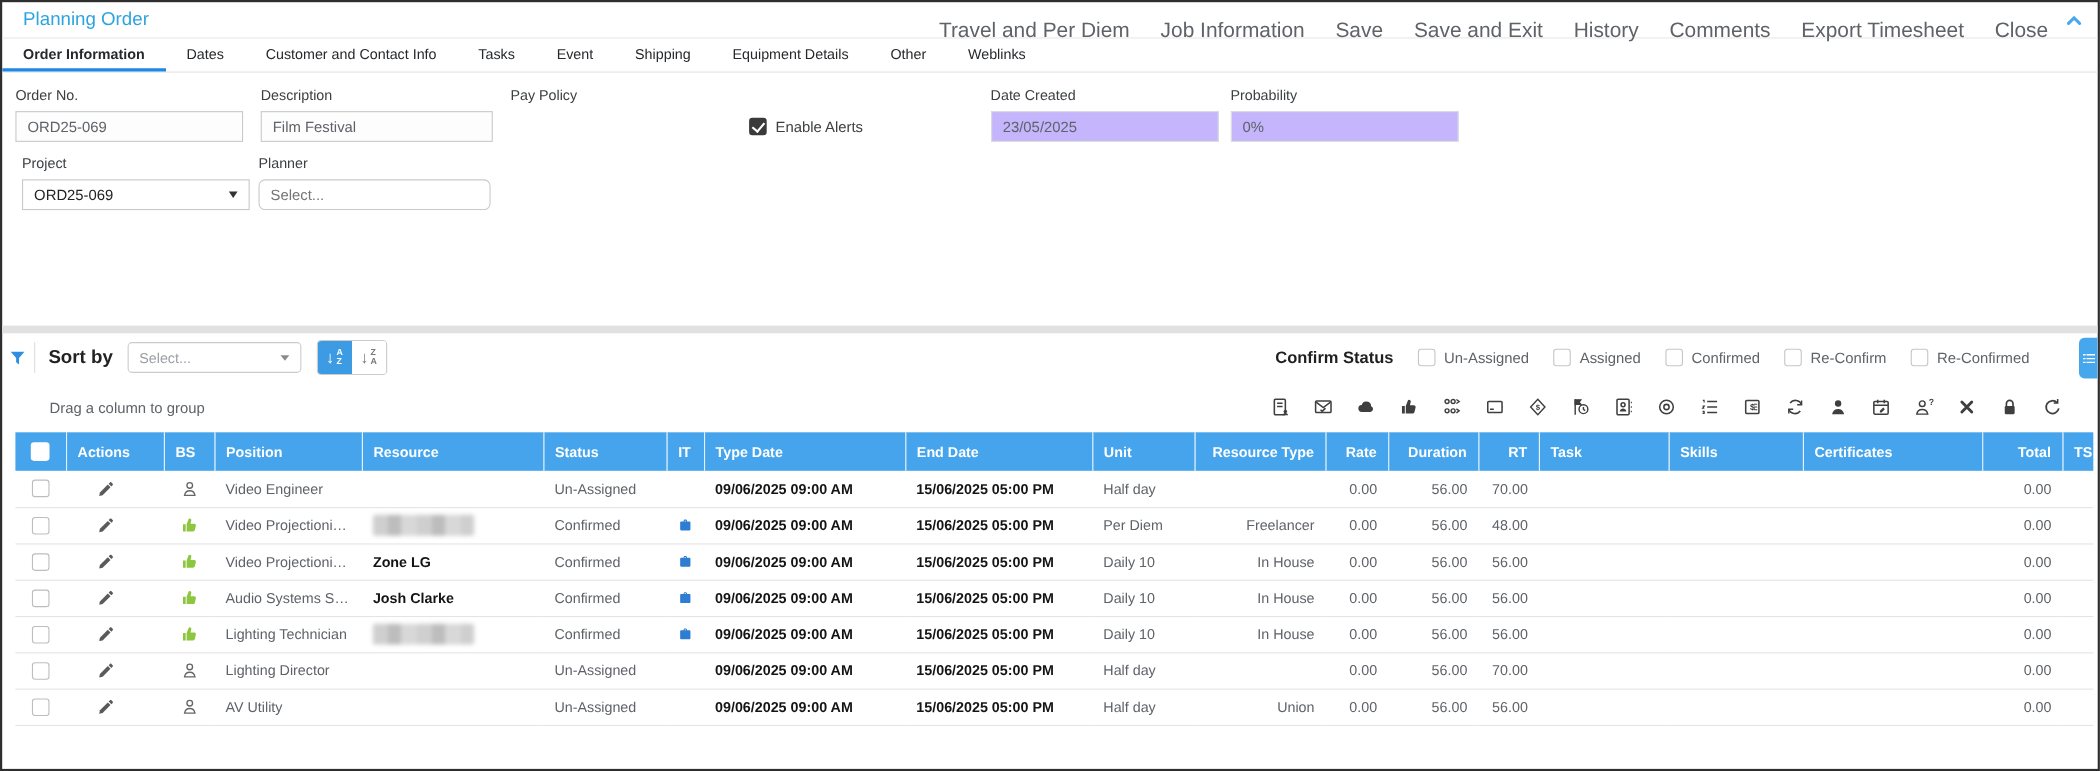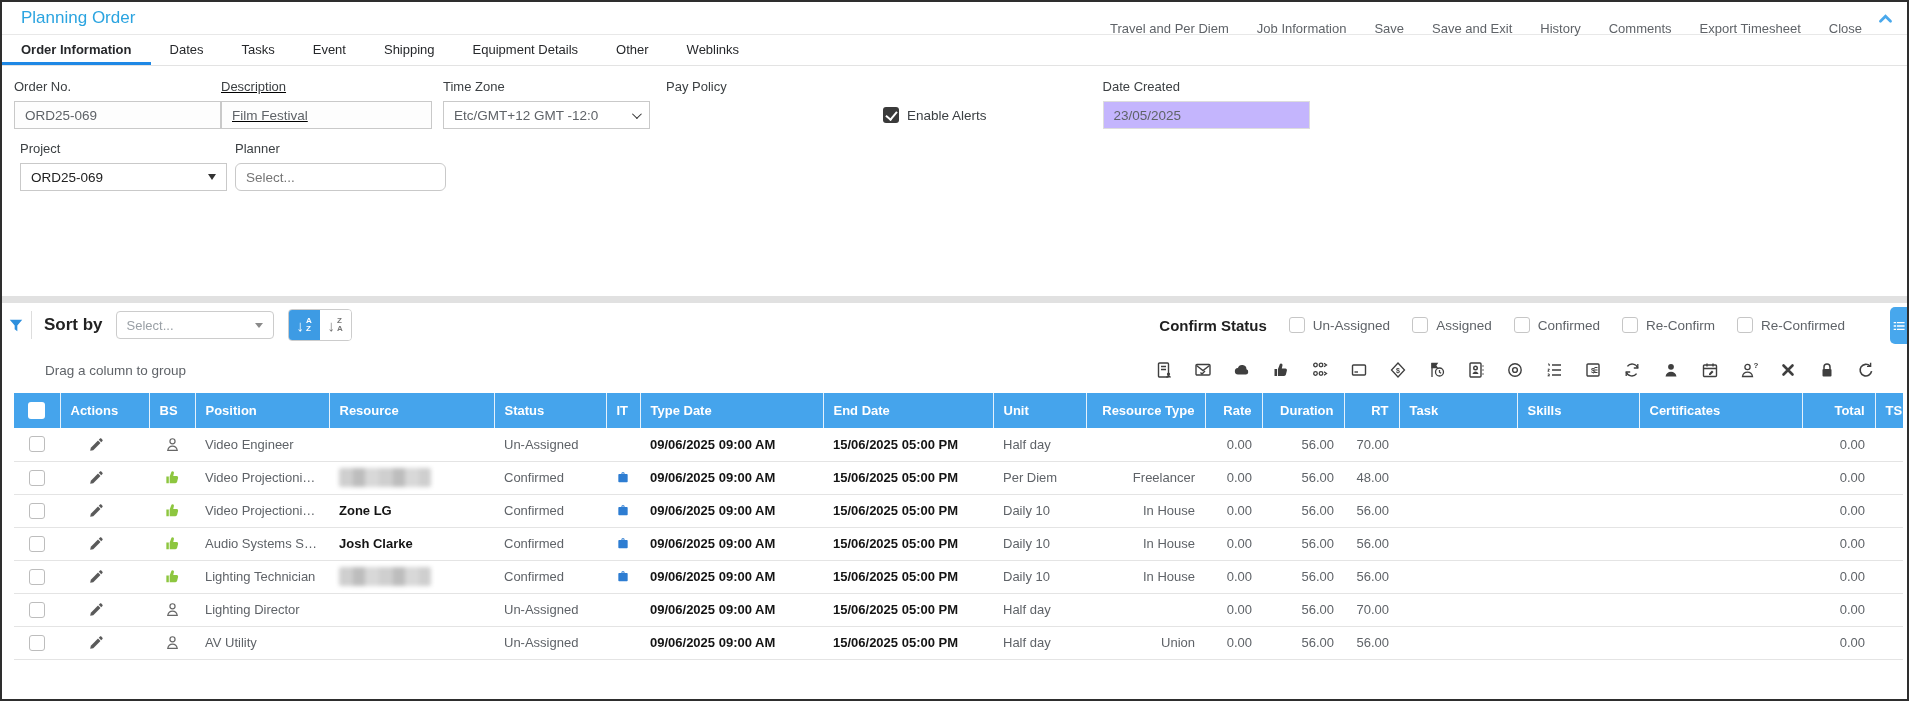--- a/index.html
+++ b/index.html
@@ -4,21 +4,21 @@
 <style>
   * { box-sizing: border-box; margin: 0; padding: 0; }
   html,body { background:#fff; }
   body { font-family: "Liberation Sans", "DejaVu Sans", sans-serif; }
   .window { width:1909px; height:701px; border:2px solid #2e2e2e; background:#fff; position:relative; overflow:hidden; }
 
   
   .titlebar { height:33px; display:flex; align-items:center; padding-left:19px; border-bottom:1px solid #e8e8e8; }
   .title { color:#2ba4e0; font-size:17px; }
   .menu { margin-left:auto; display:flex; align-items:center; height:100%; }
-  .menu-item { padding:0 14px; font-size:13px; color:#5f6368; line-height:33px; cursor:pointer; white-space:nowrap;margin-top:20px; }
+  .menu-item { padding:0 14px; font-size:19px; color:#5f6368; line-height:33px; cursor:pointer; white-space:nowrap;margin-top:20px; }
   .caret-up { padding:0 14px 0 2px; display:flex; align-items:center; }
 
   
   .tabbar { height:31px; display:flex; border-bottom:1px solid #e3e3e3; }
   .tab { padding:0 19px; line-height:30px; font-size:13px; color:#26282b; cursor:pointer; white-space:nowrap; }
   .tab.active { font-weight:bold; box-shadow: inset 0 -3px 0 #1e88e5; }
 
   
   .form { height:230px; padding-top:13px; }
   .form-row { display:flex; align-items:flex-start; }
@@ -113,58 +113,56 @@
           <svg width="15" height="11" viewBox="0 0 16 12">
             <path d="M2.5 9L8 3.5 13.5 9" stroke="#49a8ec" stroke-width="3" fill="none" stroke-linecap="round"></path>
           </svg>
         </span>
       </div>
   </div>
 
   <div class="tabbar" id="tabbar">
       <div class="tab active">Order Information</div>
       <div class="tab">Dates</div>
+      <div class="tab">Customer and Contact Info</div>
       <div class="tab">Tasks</div>
       <div class="tab">Event</div>
       <div class="tab">Shipping</div>
       <div class="tab">Equipment Details</div>
       <div class="tab">Other</div>
       <div class="tab">Weblinks</div>
     </div>
 
   <div class="form">
     <div class="form-row">
       <div class="field" style="margin-left:12px;width:207px;">
         <label>Order No.</label>
         <input class="ctl" value="ORD25-069" style="">
       </div>
-      <div class="field" style="margin-left:0;width:211px;text-decoration:underline;">
+      <div class="field" style="margin-left:16px;width:211px;">
         <label>Description</label>
         <input class="ctl" value="Film Festival" style="">
-      </div>
-      <div class="field" style="margin-left:11px;width:207px;">
-        <label>Time Zone</label>
-        <div class="ctl selectbox">
-          <span>Etc/GMT+12 GMT -12:0</span>
-          <span class="chev"></span>
-        </div>
       </div>
       <div class="field" style="margin-left:16px;width:207px;">
         <label>Pay Policy</label>
       </div>
       <div class="field" style="margin-left:10px;">
         <label style="visibility:hidden">x</label>
         <div class="alerts">
           <span class="cbx checked"></span>
           <span>Enable Alerts</span>
         </div>
       </div>
       <div class="field" style="margin-left:116px;width:207px;">
         <label>Date Created</label>
         <input class="ctl readonly" readonly="" value="23/05/2025" style="">
+      </div>
+      <div class="field" style="margin-left:11px;width:207px;">
+        <label>Probability</label>
+        <input class="ctl readonly" readonly="" value="0%" style="">
       </div>
     </div>
     <div class="form-row">
       <div class="field" style="margin-left:18px;width:207px;">
         <label>Project</label>
         <div class="ctl selectbox" style="color:#222;">
           <span>ORD25-069</span>
           <span class="tri"></span>
         </div>
       </div>

